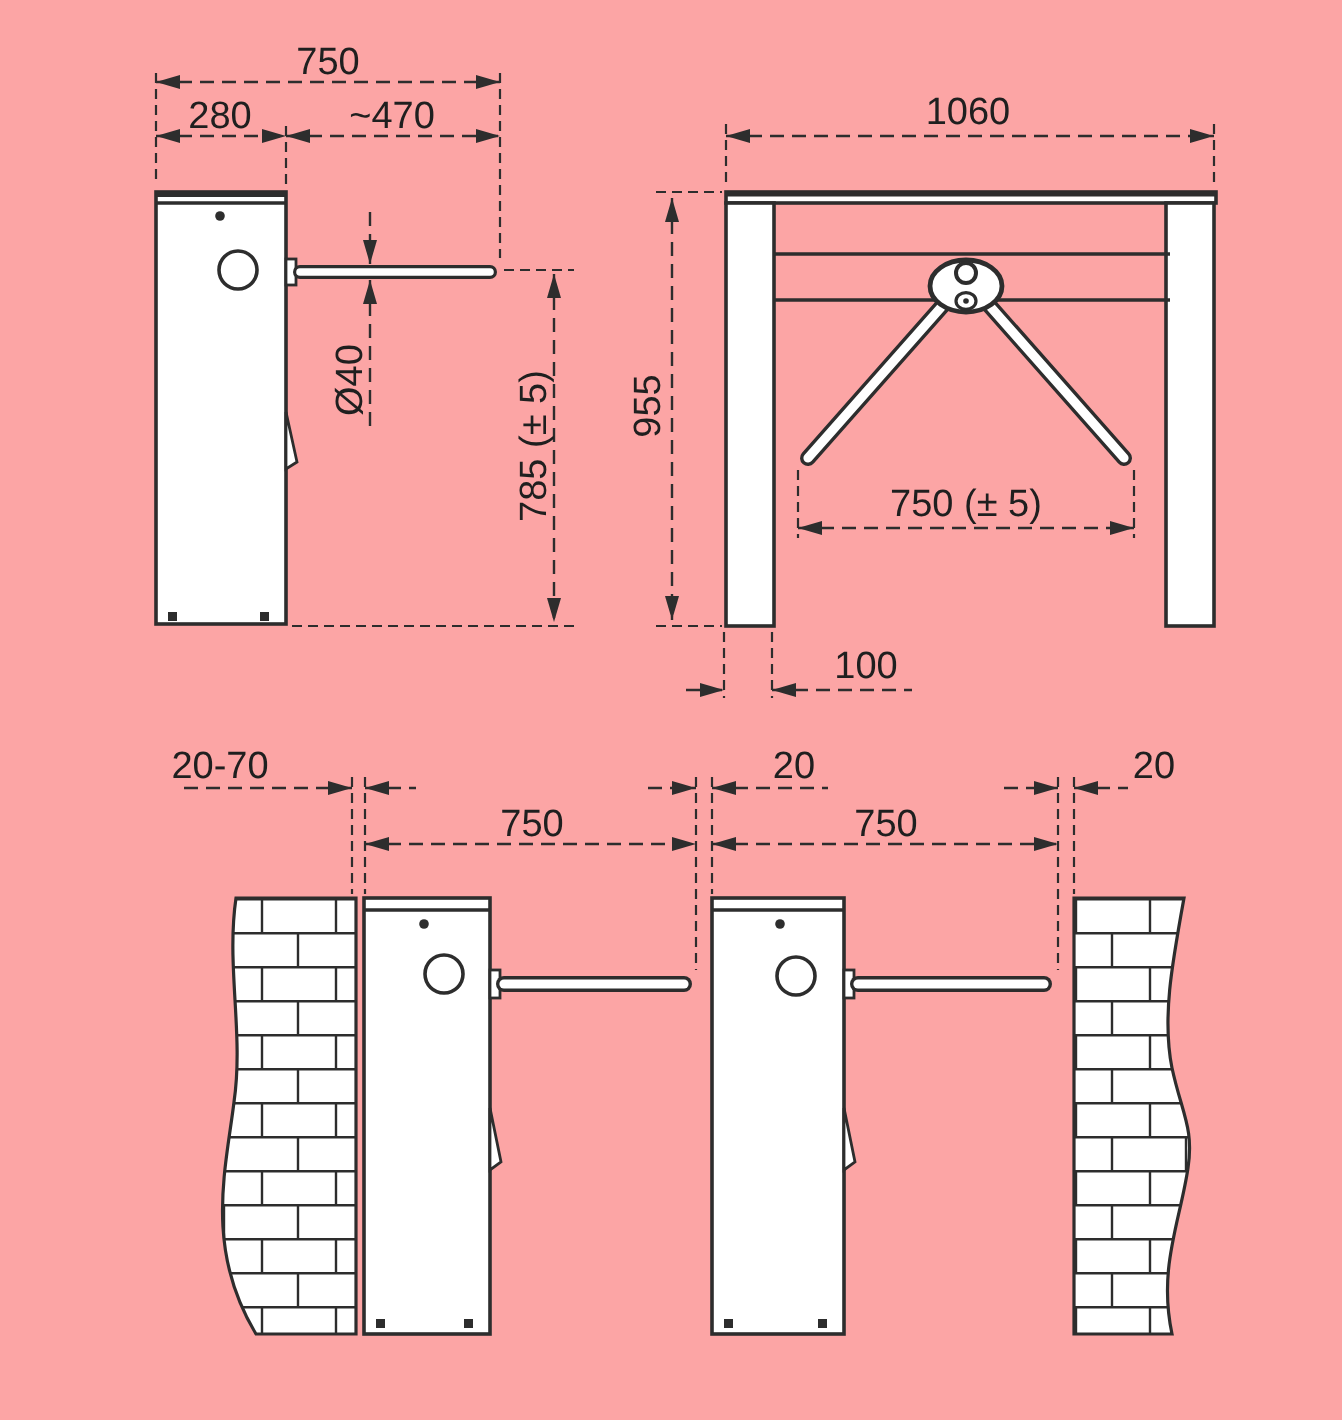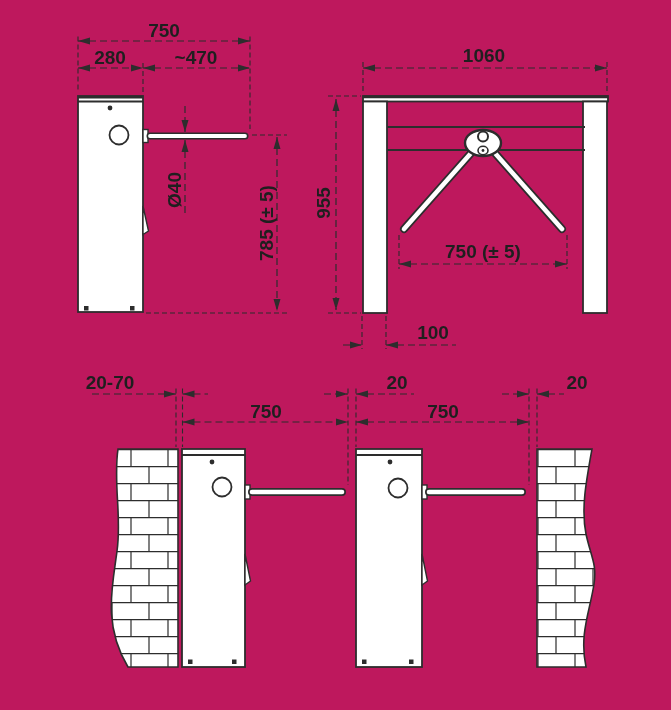--- a/index.html
+++ b/index.html
@@ -1,16 +1,16 @@
 <!DOCTYPE html>
 <html><head>
 <meta charset="utf-8">
 <style>
   html,body{margin:0;padding:0;background:#ffffff;}
-  .wrap{position:relative;width:671px;height:710px;background:#be185d;overflow:hidden;font-weight:bold;}
+  .wrap{position:relative;width:671px;height:710px;background:#fca5a5;overflow:hidden;}
   svg text{font-family:"Liberation Sans","DejaVu Sans",sans-serif;font-size:19px;fill:#1f1f1f;}
   .dim{stroke:#2d2d2d;stroke-width:1.2;stroke-dasharray:7 4;fill:none;}
   .ext{stroke:#2d2d2d;stroke-width:1.1;stroke-dasharray:5 3;fill:none;}
   .s{stroke:#2d2d2d;stroke-width:1.8;fill:none;}
   .sw{stroke:#2d2d2d;stroke-width:1.8;fill:#ffffff;}
   .swt{stroke:#2d2d2d;stroke-width:1.4;fill:#ffffff;}
   .thick{stroke:#2d2d2d;stroke-width:2.6;fill:none;}
   .ink{fill:#2d2d2d;stroke:none;}
   .bar{stroke:#2d2d2d;stroke-width:8;stroke-linecap:round;fill:none;}
   .barin{stroke:#ffffff;stroke-width:4.6;stroke-linecap:round;fill:none;}

